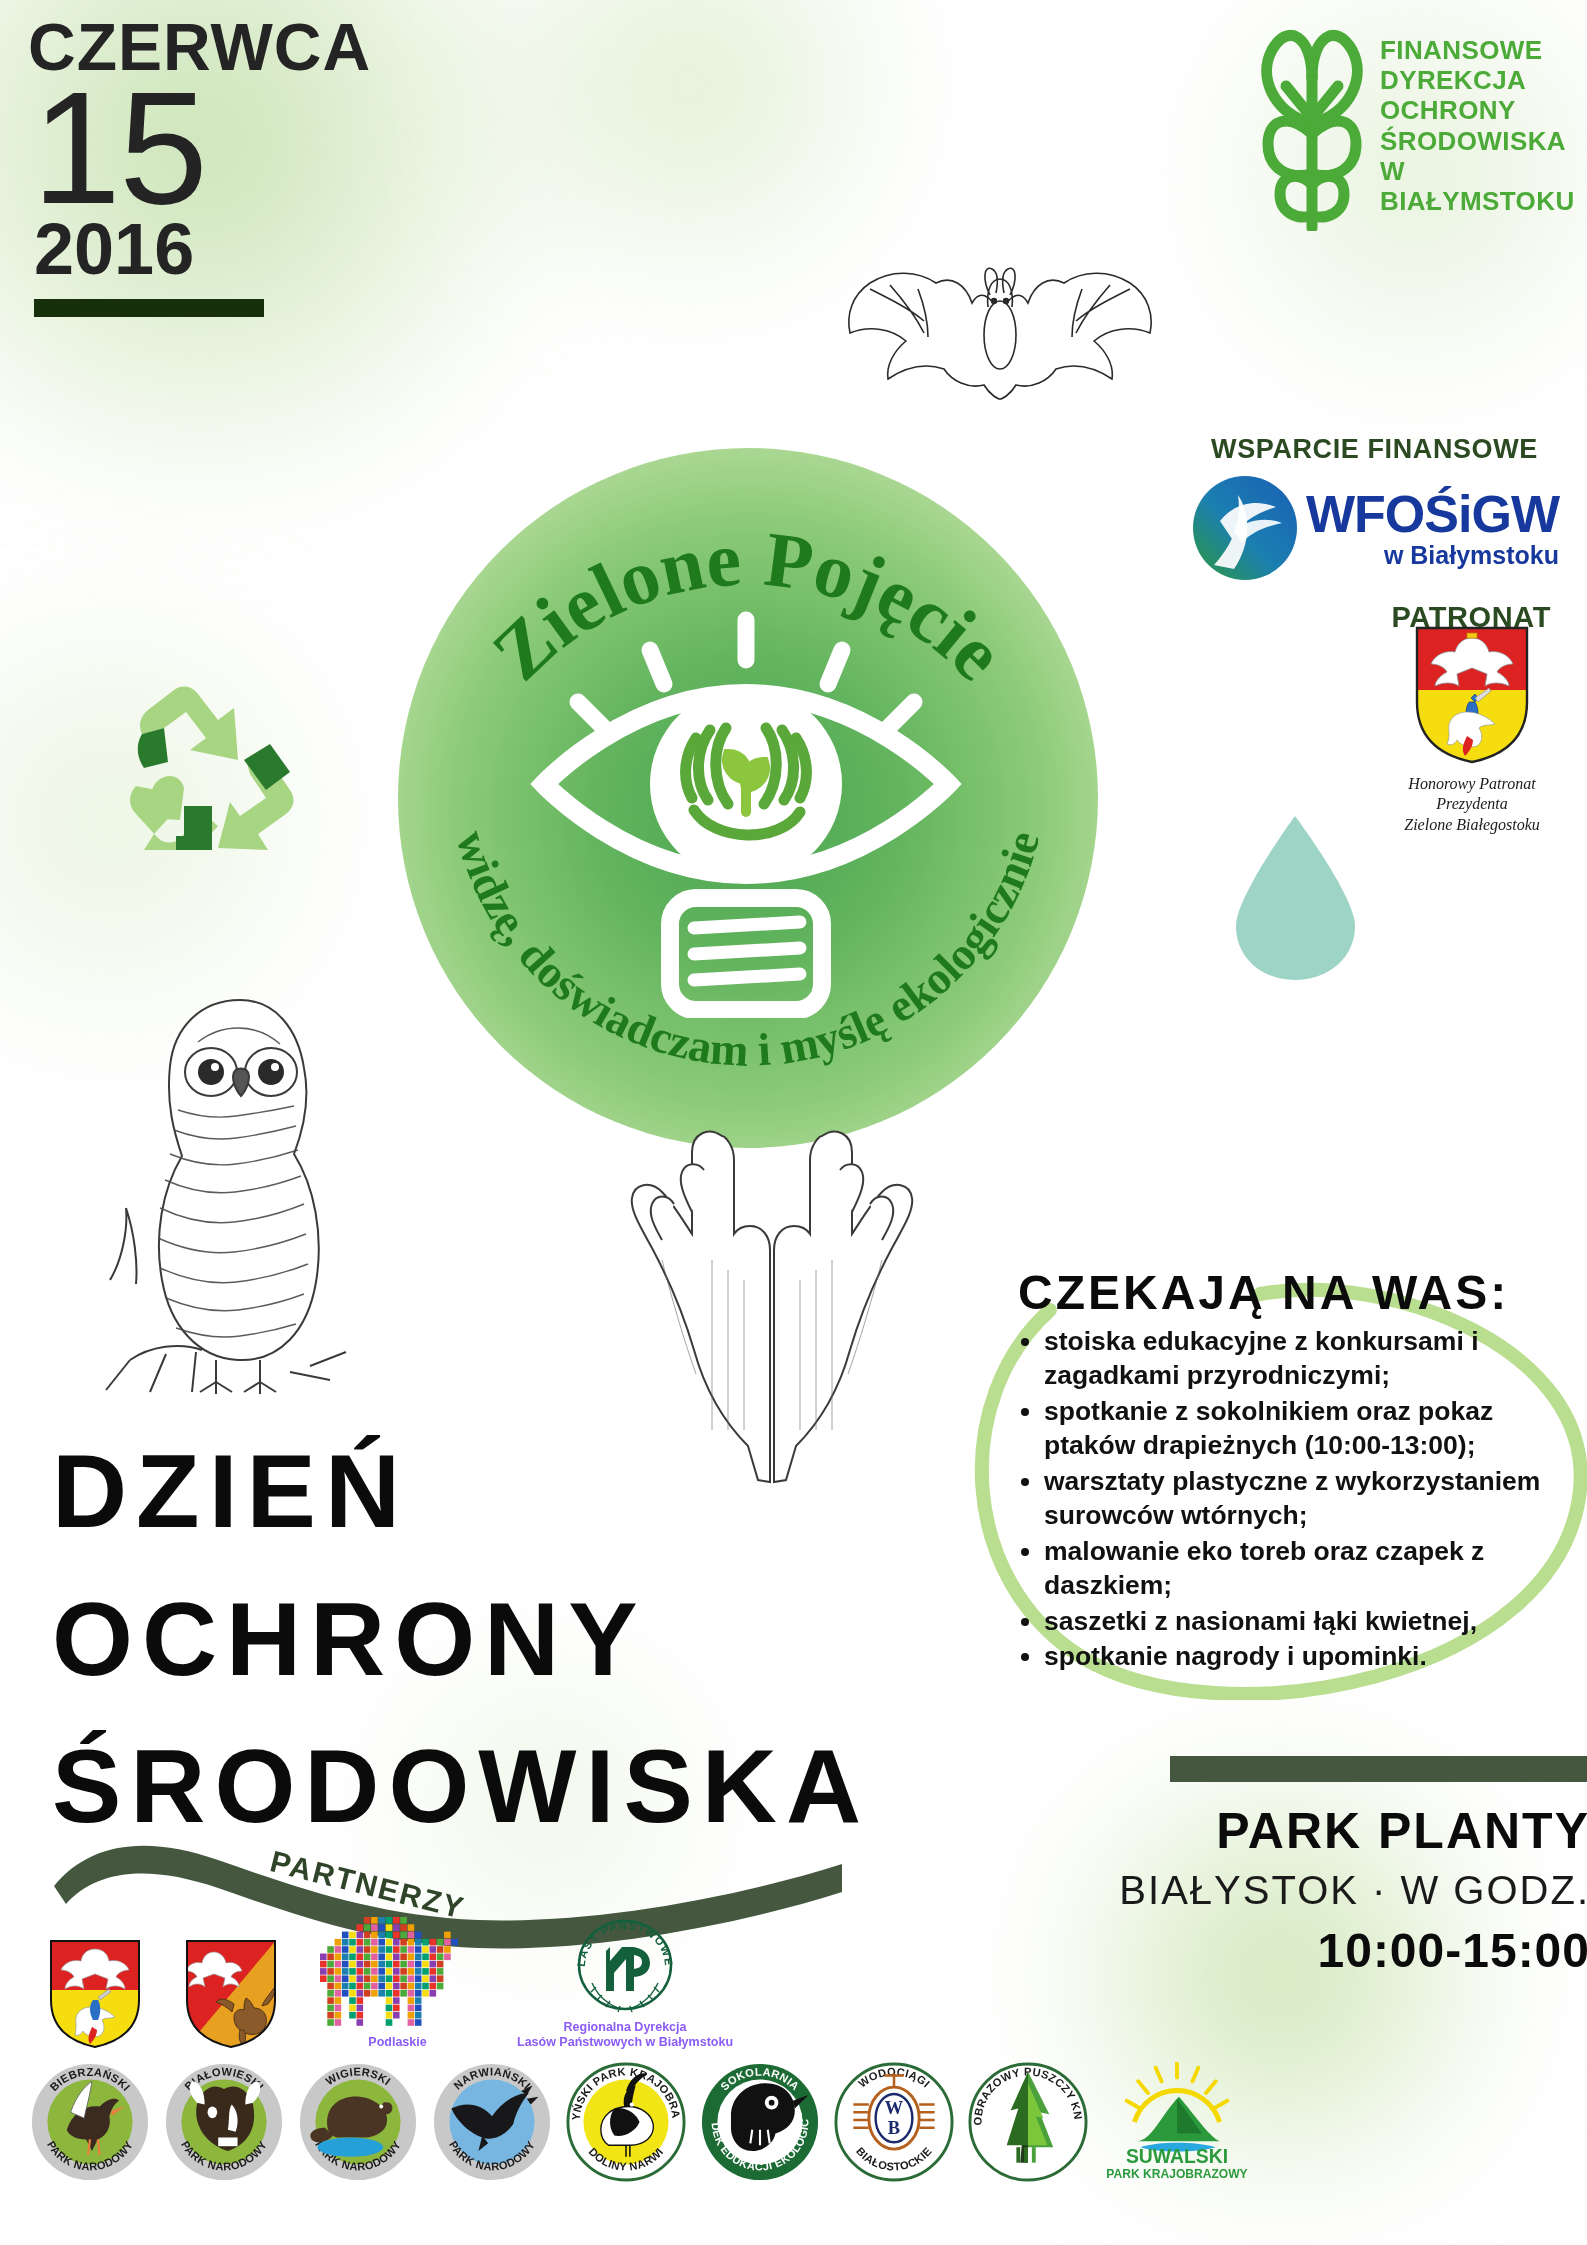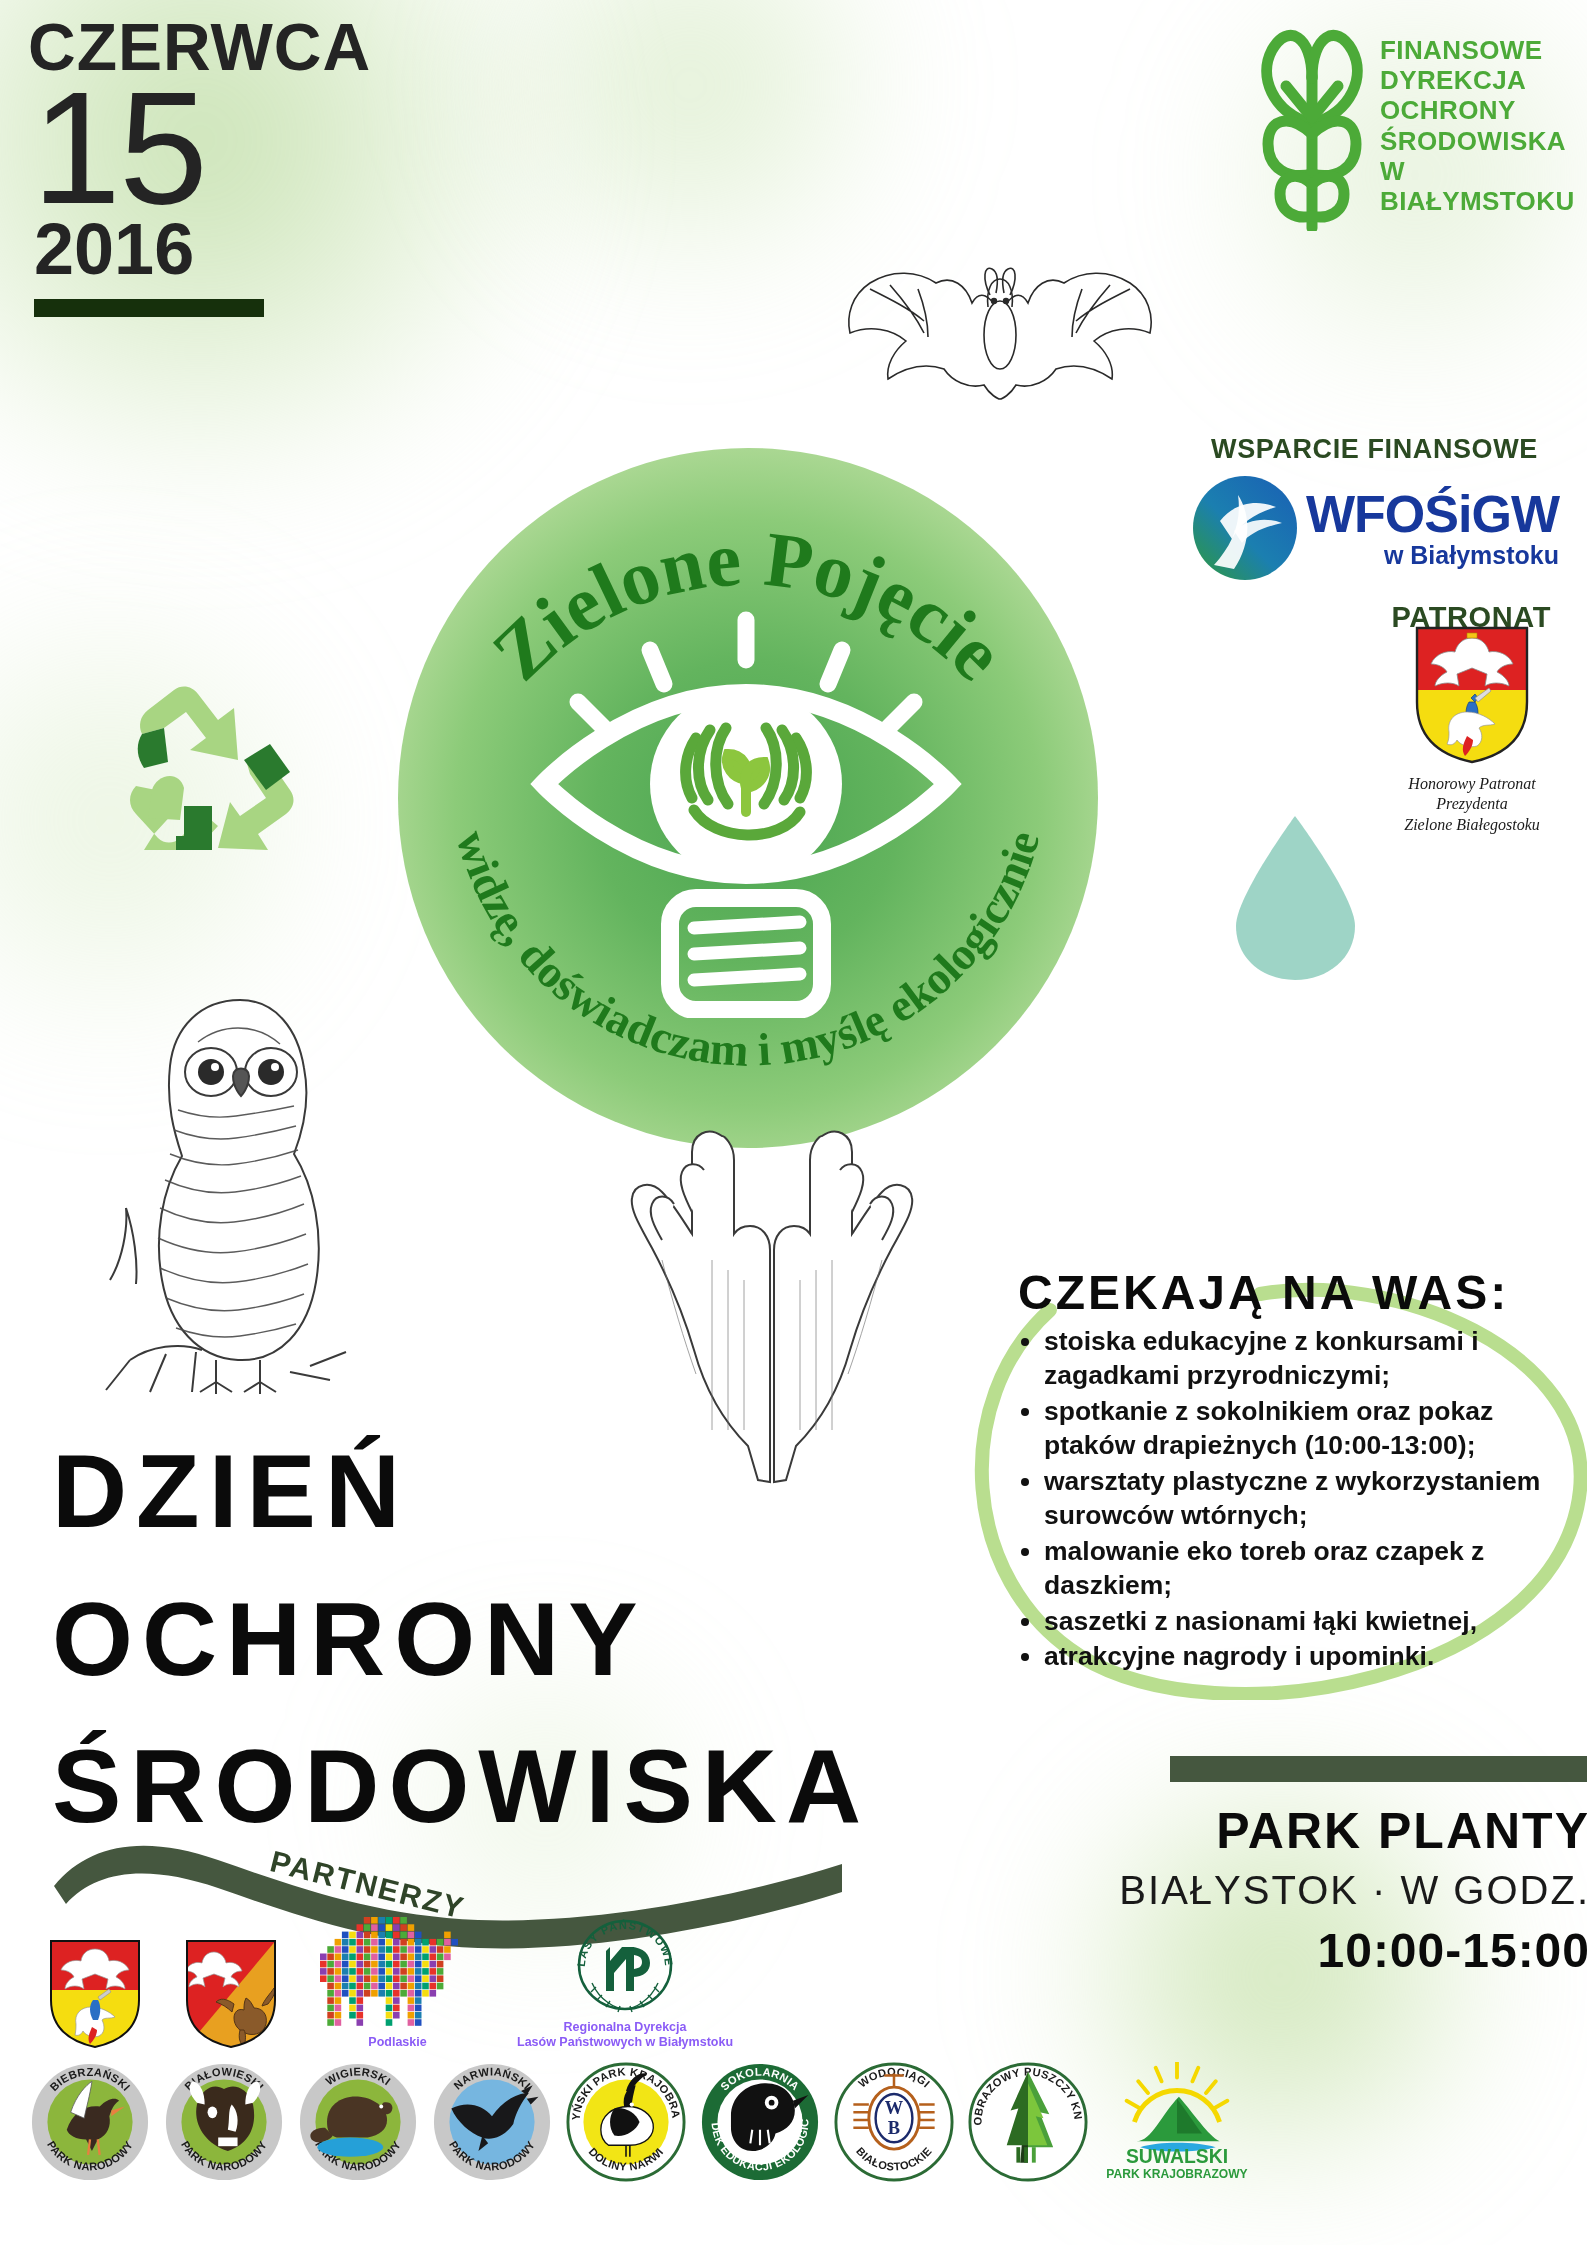--- a/index.html
+++ b/index.html
@@ -359,21 +359,21 @@
   </svg>
 
   <div id="czekaja">
     <div class="hd">CZEKAJĄ NA WAS:</div>
     <ul>
       <li>stoiska edukacyjne z konkursami i zagadkami przyrodniczymi;</li>
       <li>spotkanie z sokolnikiem oraz pokaz ptaków drapieżnych (10:00-13:00);</li>
       <li>warsztaty plastyczne z wykorzystaniem surowców wtórnych;</li>
       <li>malowanie eko toreb oraz czapek z daszkiem;</li>
       <li>saszetki z nasionami łąki kwietnej,</li>
-      <li>atrakcyjne nagrody i upominki.</li>
+      <li>spotkanie nagrody i upominki.</li>
     </ul>
   </div>
 
   <div id="venue">
     <div class="venue-rule"></div>
     <div class="venue-name">PARK PLANTY</div>
     <div class="venue-city">BIAŁYSTOK · W GODZ.</div>
     <div class="venue-time">10:00-15:00</div>
   </div>
 

